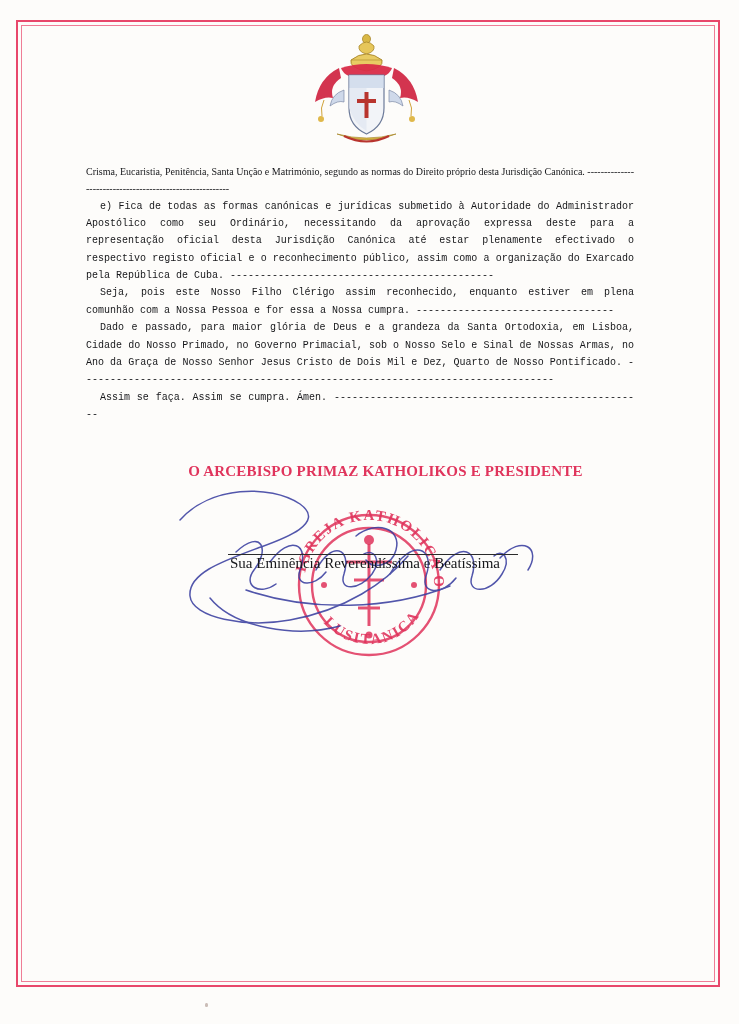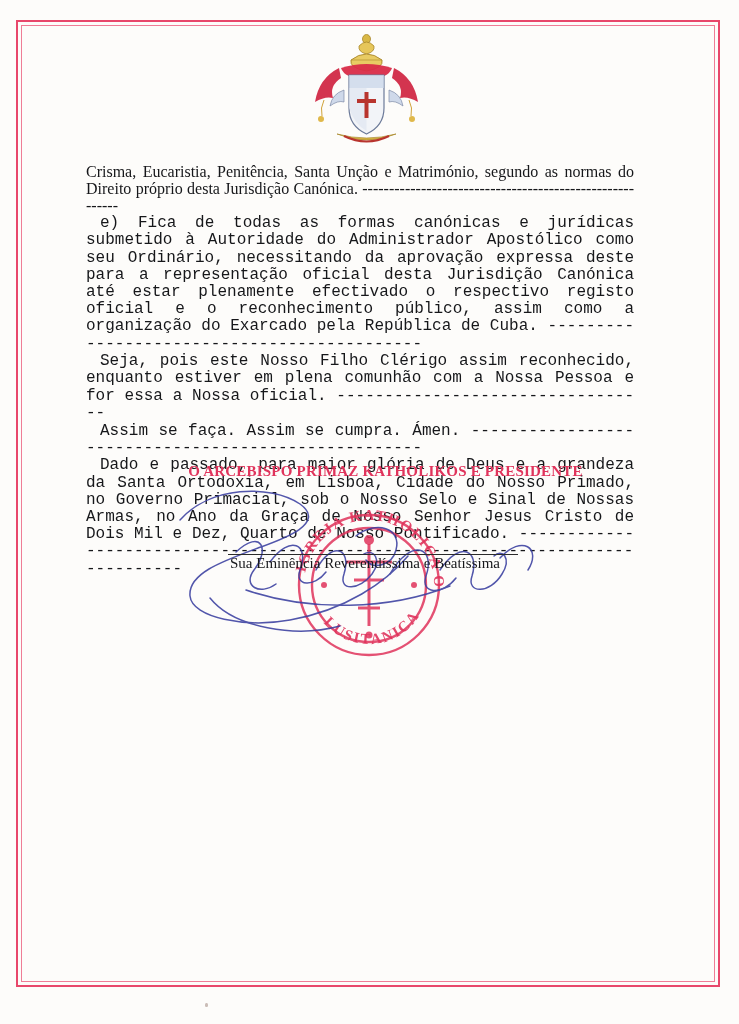--- a/index.html
+++ b/index.html
@@ -52,21 +52,21 @@
     width: 155px;
     height: 122px;
   }
 
   
   .body-text {
     position: absolute;
     left: 86px;
     top: 163px;
     width: 548px;
-    font-size: 16px;
+    font-size: 10px;
     line-height: 17.2px;
     text-align: justify;
     color: #16171a;
   }
   .body-text p {
     margin: 0 0 0.5px 0;
     text-align: justify;
     text-justify: inter-word;
   }
   .body-text p.indent {
@@ -187,23 +187,23 @@
       <path d="M100 60 q12 4 14 16 q-8 -6 -14 -4 z" fill="#cfd9ea" stroke="#7d8aa6" stroke-width="0.7"></path>
 
       <path d="M48 104 Q77.5 116 107 104 Q77.5 112 48 104 Z" fill="#d9b845" stroke="#a8862a" stroke-width="0.7"></path>
       <path d="M55 106 Q77.5 117 100 106" fill="none" stroke="#b8342e" stroke-width="2"></path>
     </svg>
   </div>
 
   <div class="body-text">
     <p>Crisma, Eucaristia, Penitência, Santa Unção e Matrimónio, segundo as normas do Direito próprio desta Jurisdição Canónica. ---------------------------------------------------------</p>
     <p class="indent">e) Fica de todas as formas canónicas e jurídicas submetido à Autoridade do Administrador Apostólico como seu Ordinário, necessitando da aprovação expressa deste para a representação oficial desta Jurisdição Canónica até estar plenamente efectivado o respectivo registo oficial e o reconhecimento público, assim como a organização do Exarcado pela República de Cuba. --------------------------------------------</p>
-    <p class="indent">Seja, pois este Nosso Filho Clérigo assim reconhecido, enquanto estiver em plena comunhão com a Nossa Pessoa e for essa a Nossa oficial. ---------------------------------</p>
+    <p class="indent">Seja, pois este Nosso Filho Clérigo assim reconhecido, enquanto estiver em plena comunhão com a Nossa Pessoa e for essa a Nossa cumpra. ---------------------------------</p>
+    <p class="indent">Dado e passado, para maior glória de Deus e a grandeza da Santa Ortodoxia, em Lisboa, Cidade do Nosso Primado, no Governo Primacial, sob o Nosso Selo e Sinal de Nossas Armas, no Ano da Graça de Nosso Senhor Jesus Cristo de Dois Mil e Dez, Quarto de Nosso Pontificado. -------------------------------------------------------------------------------</p>
     <p class="indent">Assim se faça. Assim se cumpra. Ámen. ----------------------------------------------------</p>
-    <p class="indent">Dado e passado, para maior glória de Deus e a grandeza da Santa Ortodoxia, em Lisboa, Cidade do Nosso Primado, no Governo Primacial, sob o Nosso Selo e Sinal de Nossas Armas, no Ano da Graça de Nosso Senhor Jesus Cristo de Dois Mil e Dez, Quarto de Nosso Pontificado. -------------------------------------------------------------------------------</p>
   </div>
 
   <div class="sig-title">O ARCEBISPO PRIMAZ KATHOLIKOS E PRESIDENTE</div>
 
   <div class="sig-area">
 
     <div class="stamp">
       <svg viewBox="0 0 178 178" width="178" height="178" xmlns="http://www.w3.org/2000/svg">
         <defs>
           <path id="arcTop" d="M 24,89 A 65,65 0 0 1 154,89"></path>

